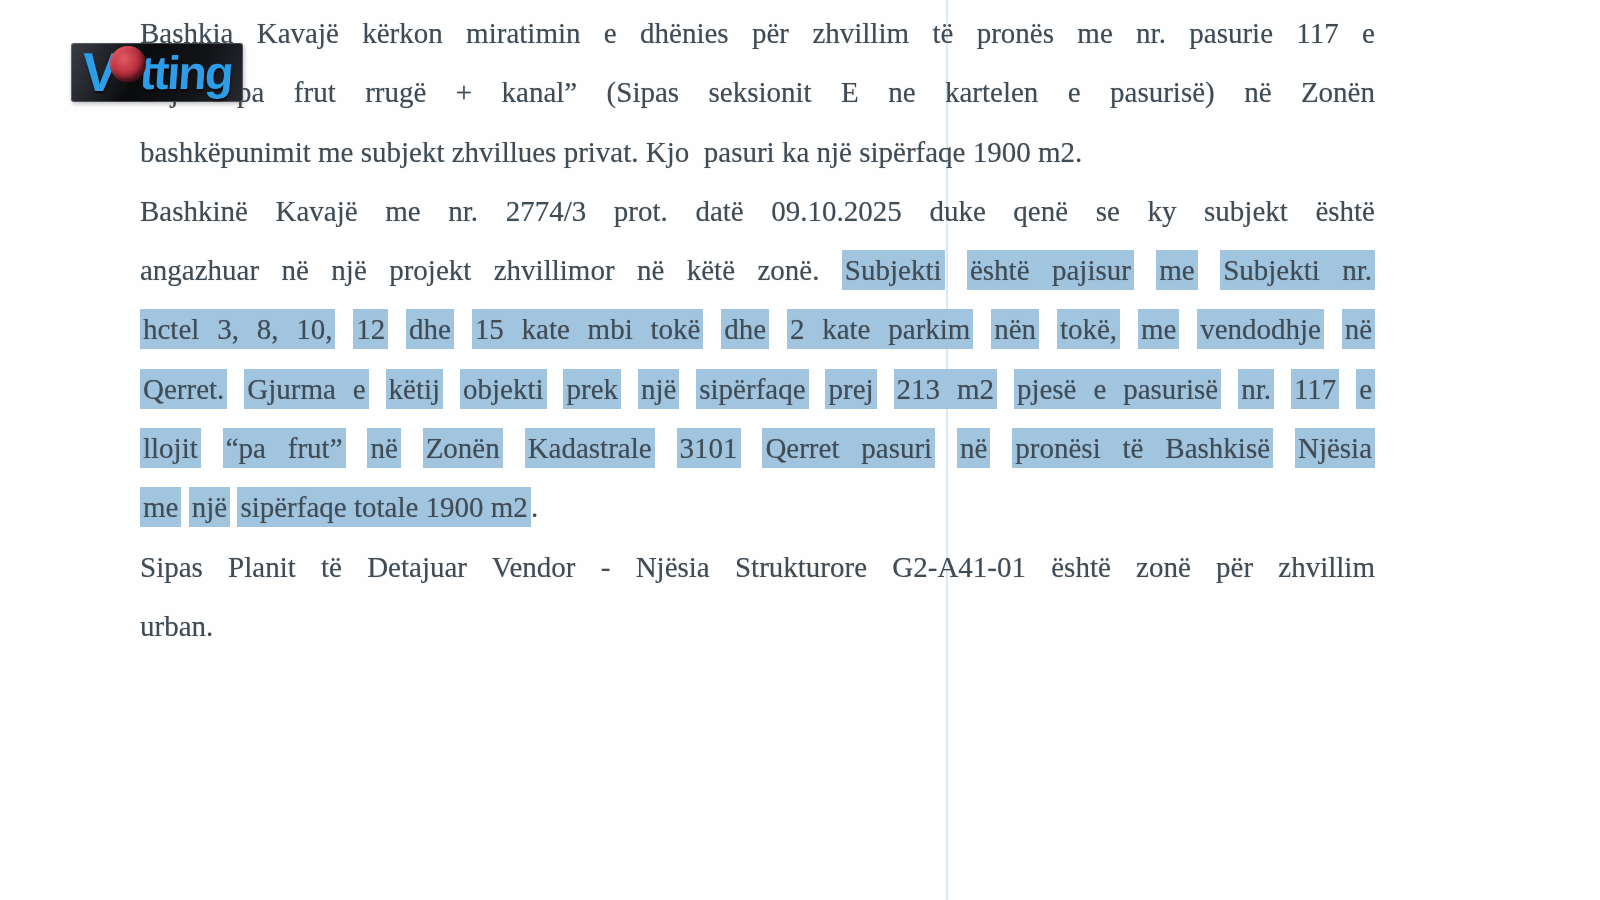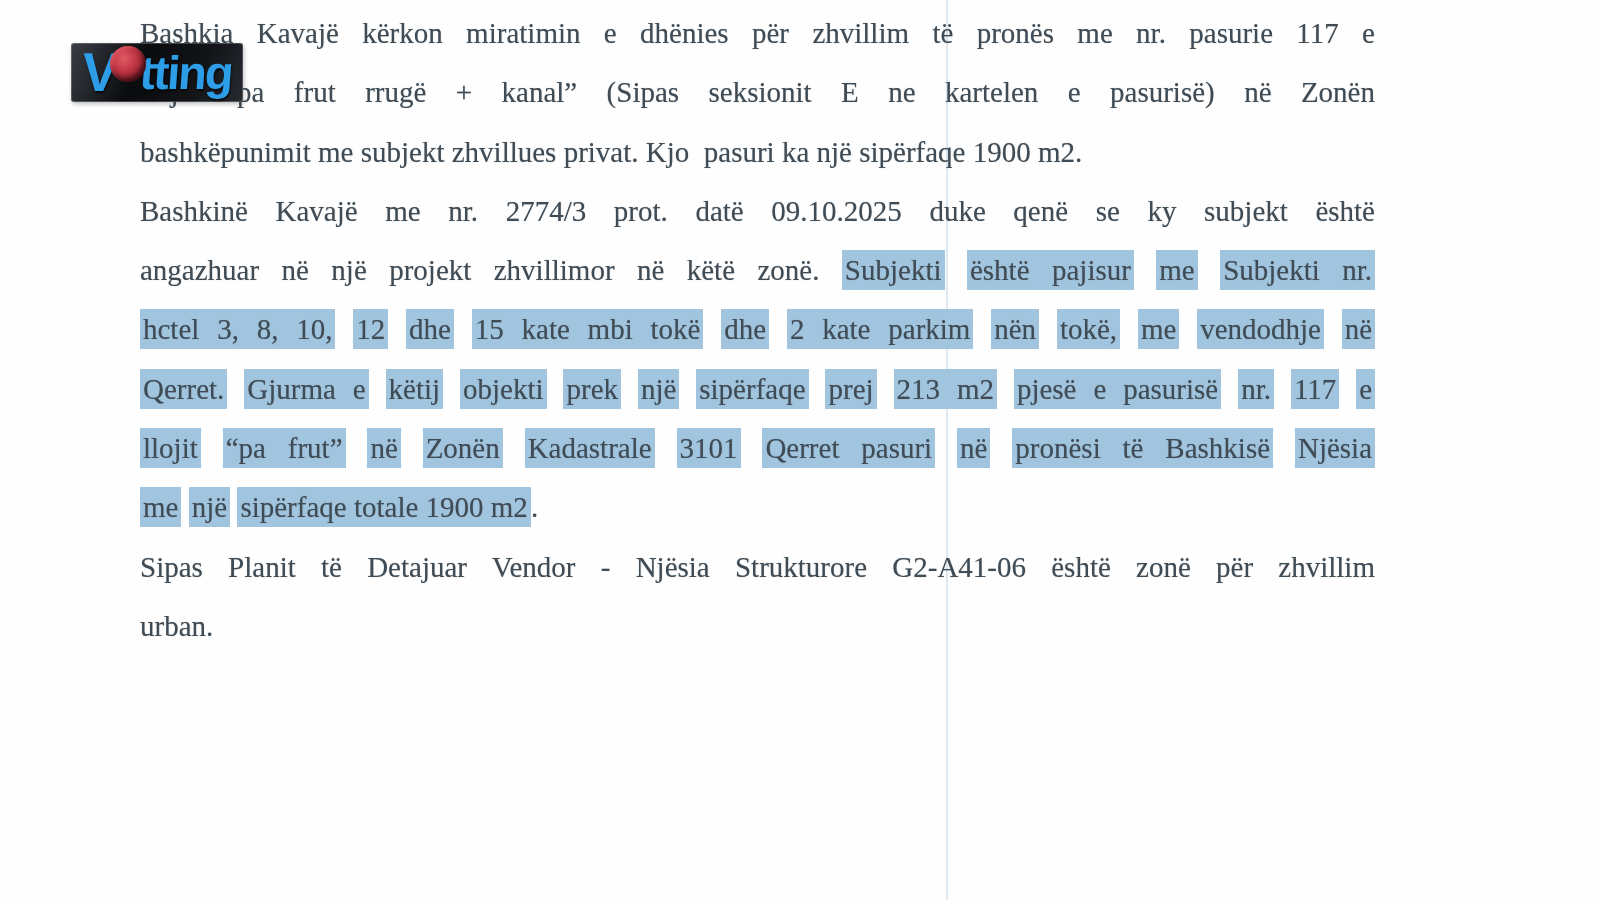--- a/index.html
+++ b/index.html
@@ -94,21 +94,21 @@
   <div class="doc">
       <div class="line j"><span class="seg">Bashkia Kavajë kërkon miratimin e dhënies për zhvillim të pronës me nr. pasurie 117 e</span></div>
       <div class="line j"><span class="seg">llojit “pa frut rrugë + kanal” (Sipas seksionit E ne kartelen e pasurisë) në Zonën</span></div>
       <div class="line"><span class="seg">bashkëpunimit me subjekt zhvillues privat. Kjo&nbsp; pasuri ka një sipërfaqe 1900 m2.</span></div>
       <div class="line j"><span class="seg">Bashkinë Kavajë me nr. 2774/3 prot. datë 09.10.2025 duke qenë se ky subjekt është</span></div>
       <div class="line j"><span class="seg">angazhuar në një projekt zhvillimor në këtë zonë.</span> <span class="seg hl">Subjekti</span> <span class="seg hl">është pajisur</span> <span class="seg hl">me</span> <span class="seg hl">Subjekti nr.</span></div>
       <div class="line j"><span class="seg hl">hctel 3, 8, 10,</span> <span class="seg hl">12</span> <span class="seg hl">dhe</span> <span class="seg hl">15 kate mbi tokë</span> <span class="seg hl">dhe</span> <span class="seg hl">2 kate parkim</span> <span class="seg hl">nën</span> <span class="seg hl">tokë,</span> <span class="seg hl">me</span> <span class="seg hl">vendodhje</span> <span class="seg hl">në</span></div>
       <div class="line j"><span class="seg hl">Qerret.</span> <span class="seg hl">Gjurma e</span> <span class="seg hl">këtij</span> <span class="seg hl">objekti</span> <span class="seg hl">prek</span> <span class="seg hl">një</span> <span class="seg hl">sipërfaqe</span> <span class="seg hl">prej</span> <span class="seg hl">213 m2</span> <span class="seg hl">pjesë e pasurisë</span> <span class="seg hl">nr.</span> <span class="seg hl">117</span> <span class="seg hl">e</span></div>
       <div class="line j"><span class="seg hl">llojit</span> <span class="seg hl">“pa frut”</span> <span class="seg hl">në</span> <span class="seg hl">Zonën</span> <span class="seg hl">Kadastrale</span> <span class="seg hl">3101</span> <span class="seg hl">Qerret pasuri</span> <span class="seg hl">në</span> <span class="seg hl">pronësi të Bashkisë</span> <span class="seg hl">Njësia</span></div>
       <div class="line"><span class="seg hl">me</span> <span class="seg hl">një</span> <span class="seg hl">sipërfaqe totale 1900 m2</span><span class="seg">.</span></div>
-      <div class="line j"><span class="seg">Sipas Planit të Detajuar Vendor - Njësia Strukturore G2-A41-06 është zonë për zhvillim</span></div>
+      <div class="line j"><span class="seg">Sipas Planit të Detajuar Vendor - Njësia Strukturore G2-A41-01 është zonë për zhvillim</span></div>
       <div class="line"><span class="seg">urban.</span></div>
     </div>
   <div class="logo">
     <span class="logo-v">V</span>
     <span class="logo-e"></span>
     <span class="logo-rest">tting</span>
   </div>
 </div>
 
 </body></html>

